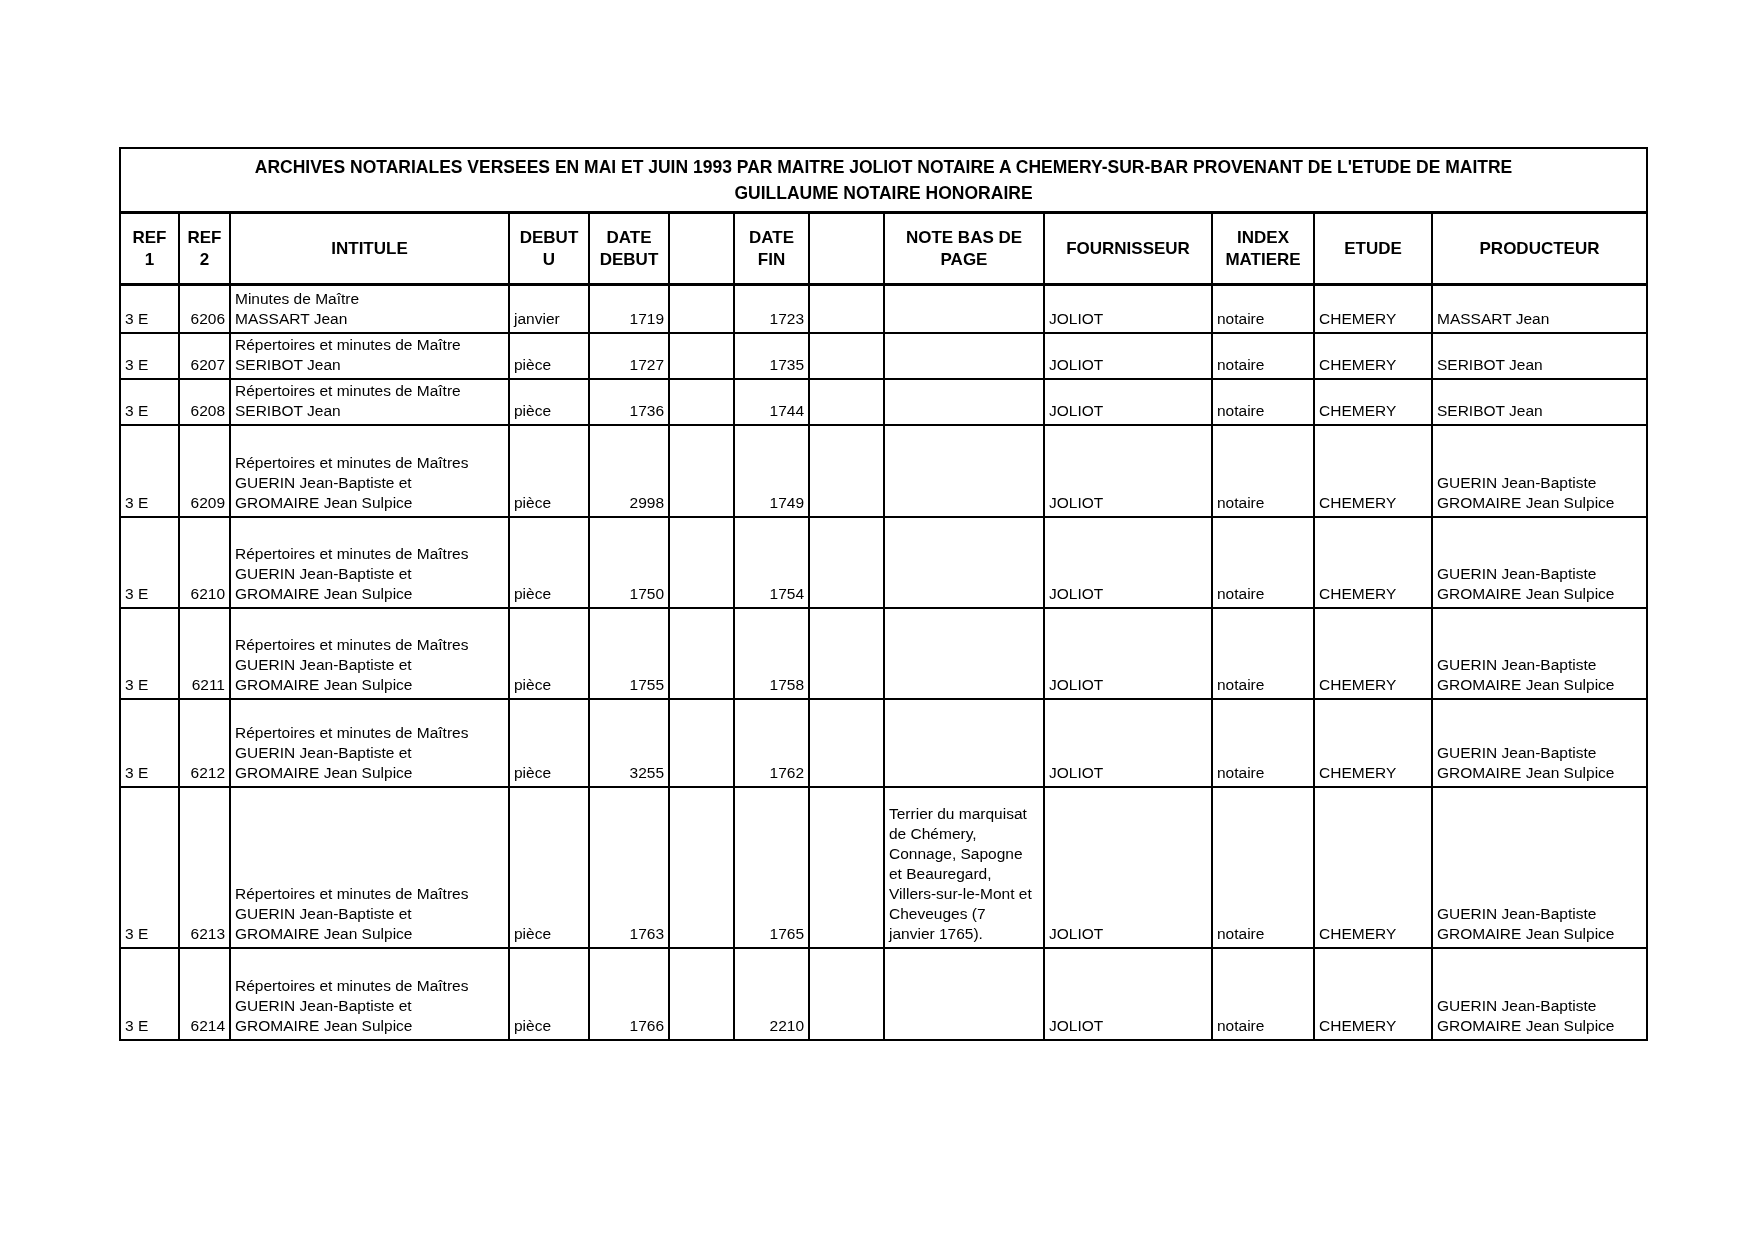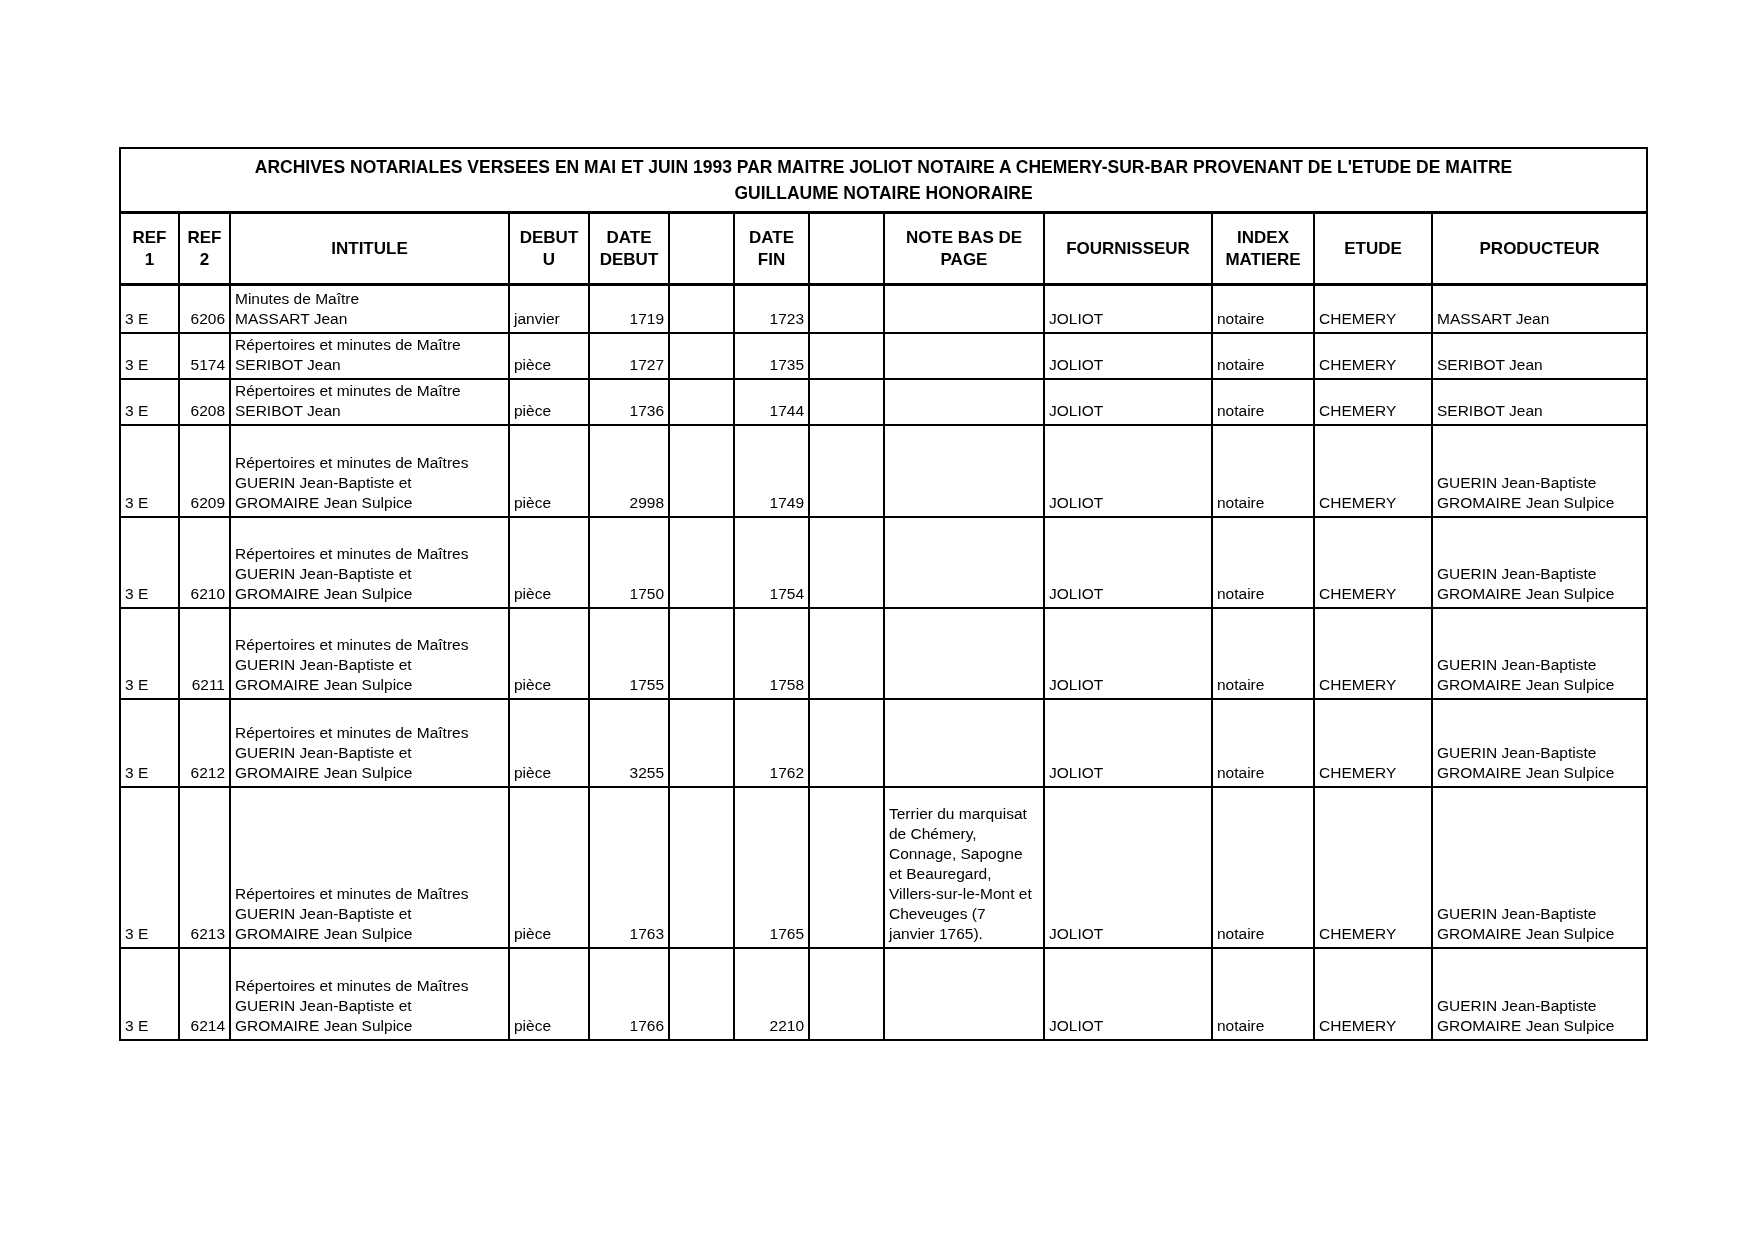--- a/index.html
+++ b/index.html
@@ -138,21 +138,21 @@
           <td>1723</td>
           <td></td>
           <td></td>
           <td>JOLIOT</td>
           <td>notaire</td>
           <td>CHEMERY</td>
           <td>MASSART Jean</td>
         </tr>
         <tr style="height: 46px;">
           <td>3 E</td>
-          <td>5174</td>
+          <td>6207</td>
           <td>Répertoires et minutes de Maître
 SERIBOT Jean</td>
           <td>pièce</td>
           <td>1727</td>
           <td></td>
           <td>1735</td>
           <td></td>
           <td></td>
           <td>JOLIOT</td>
           <td>notaire</td>

